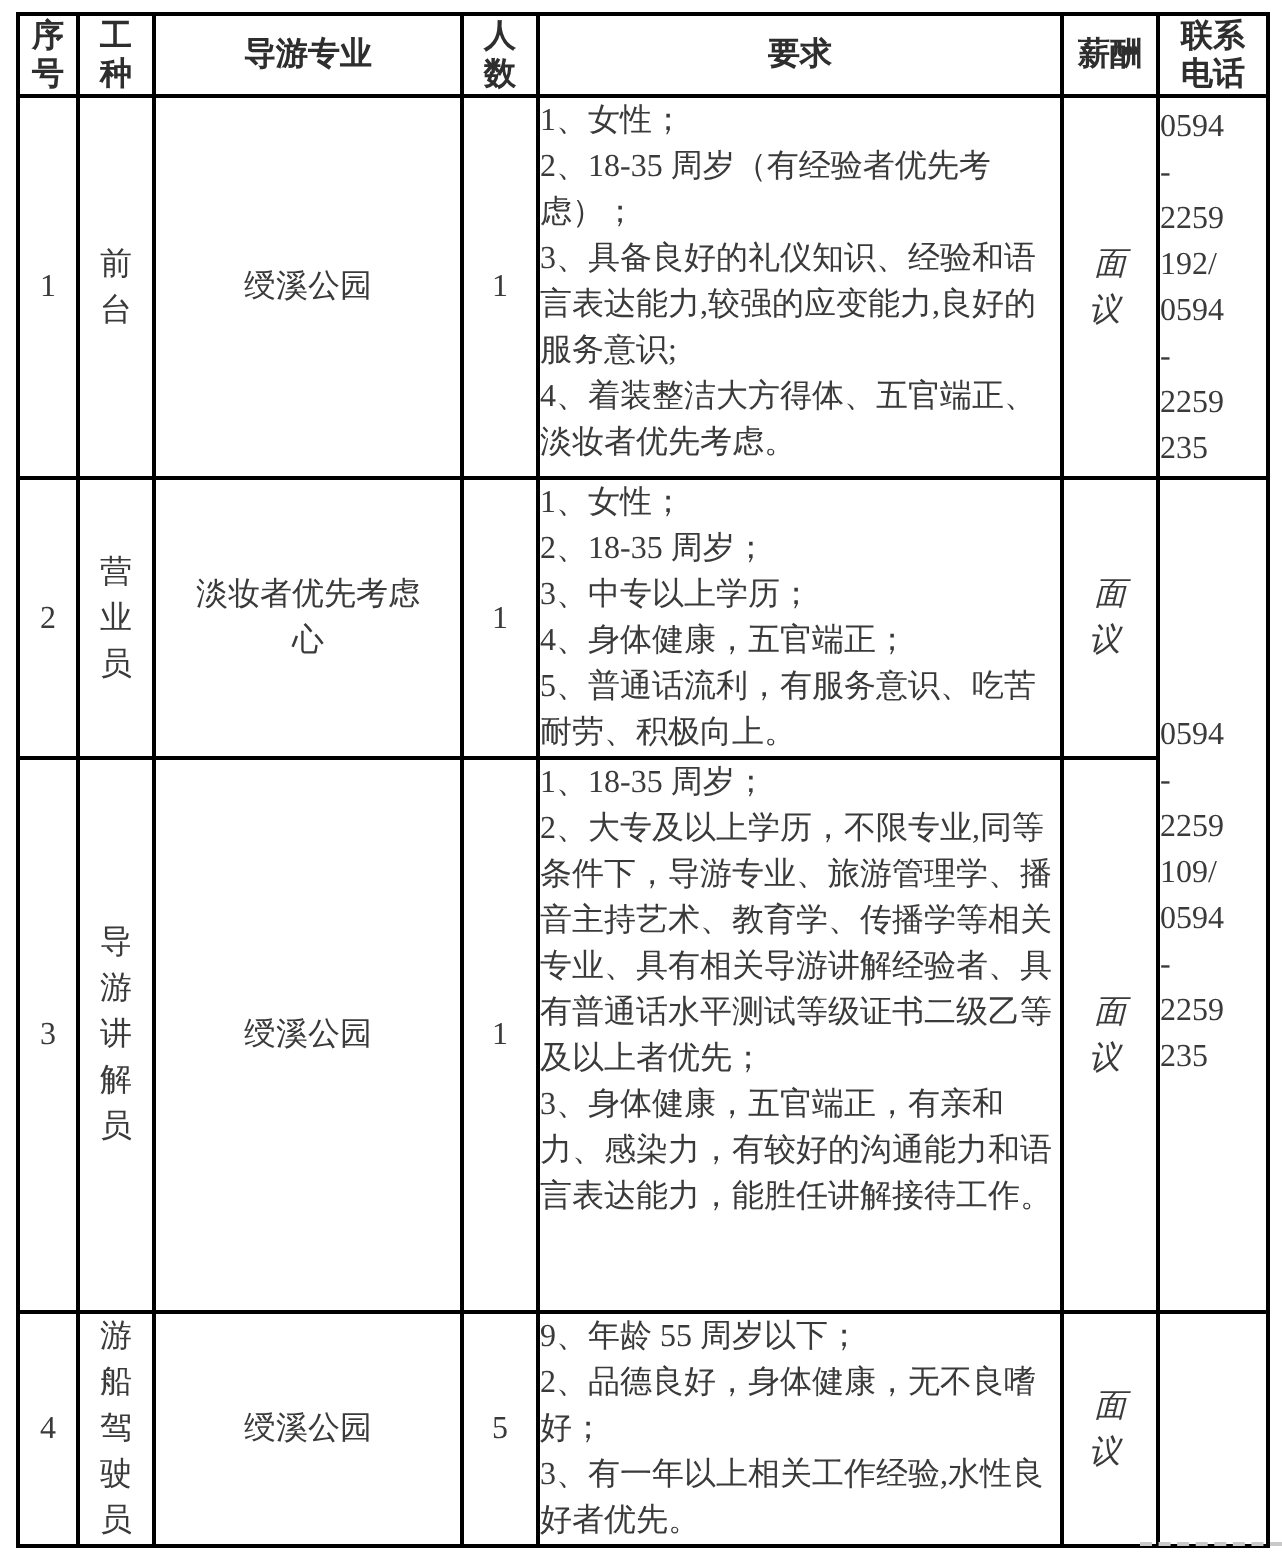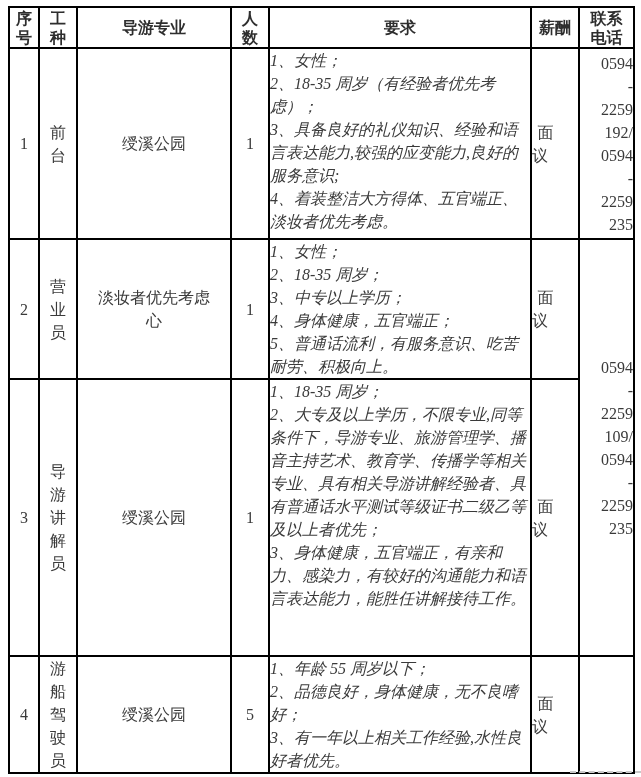--- a/index.html
+++ b/index.html
@@ -43,30 +43,30 @@
   td.c-center {
     text-align: center;
     vertical-align: middle;
     white-space: pre-line;
   }
   td.c-req {
     text-align: left;
     vertical-align: top;
     white-space: pre-line;
     padding: 1px 4px 1px 5px;
-    font-style: italic;
   }
   td.c-sal {
-    text-align: left;
+    text-align: center;
     vertical-align: middle;
     letter-spacing: 0.35em;
     text-indent: 0.35em;
+    font-style: italic;
   }
   td.c-phone {
-    text-align: right;
+    text-align: left;
     vertical-align: middle;
     white-space: pre-line;
   }
   .page-break-artifact {
     position: absolute;
     left: 570px;
     top: 771px;
     width: 71px;
     border-top: 2px dashed #c9c9c9;
   }
@@ -160,21 +160,21 @@
       </tr>
       <tr style="height:115px">
         <td class="c-center">4</td>
         <td class="c-center">游
 船
 驾
 驶
 员</td>
         <td class="c-center">绶溪公园</td>
         <td class="c-center">5</td>
-        <td class="c-req">1、年龄 55 周岁以下；
+        <td class="c-req">9、年龄 55 周岁以下；
 2、品德良好，身体健康，无不良嗜好；
 3、有一年以上相关工作经验,水性良好者优先。</td>
         <td class="c-sal">面议</td>
         <td class="c-phone"></td>
       </tr>
     </tbody>
   </table>
   <div class="page-break-artifact"></div>
 </div>
 

